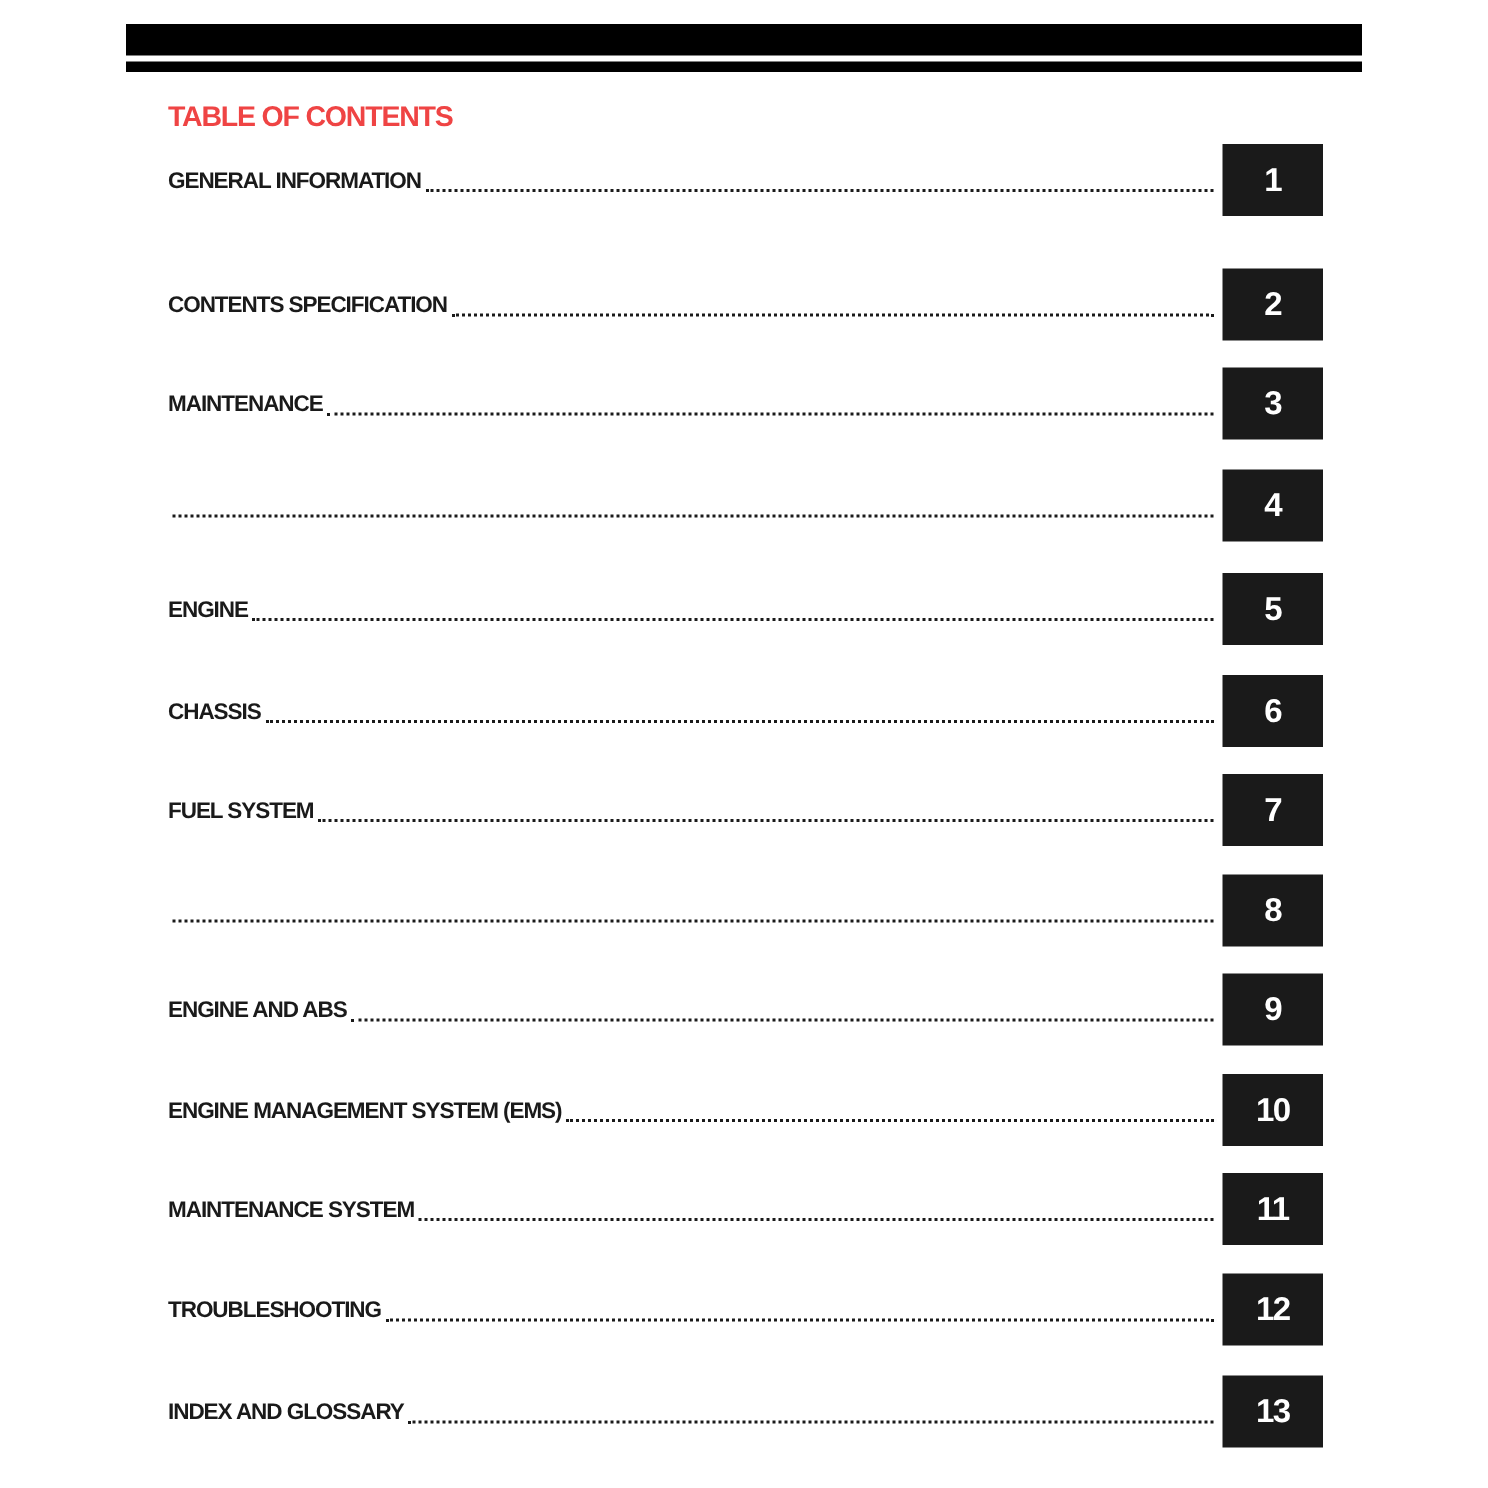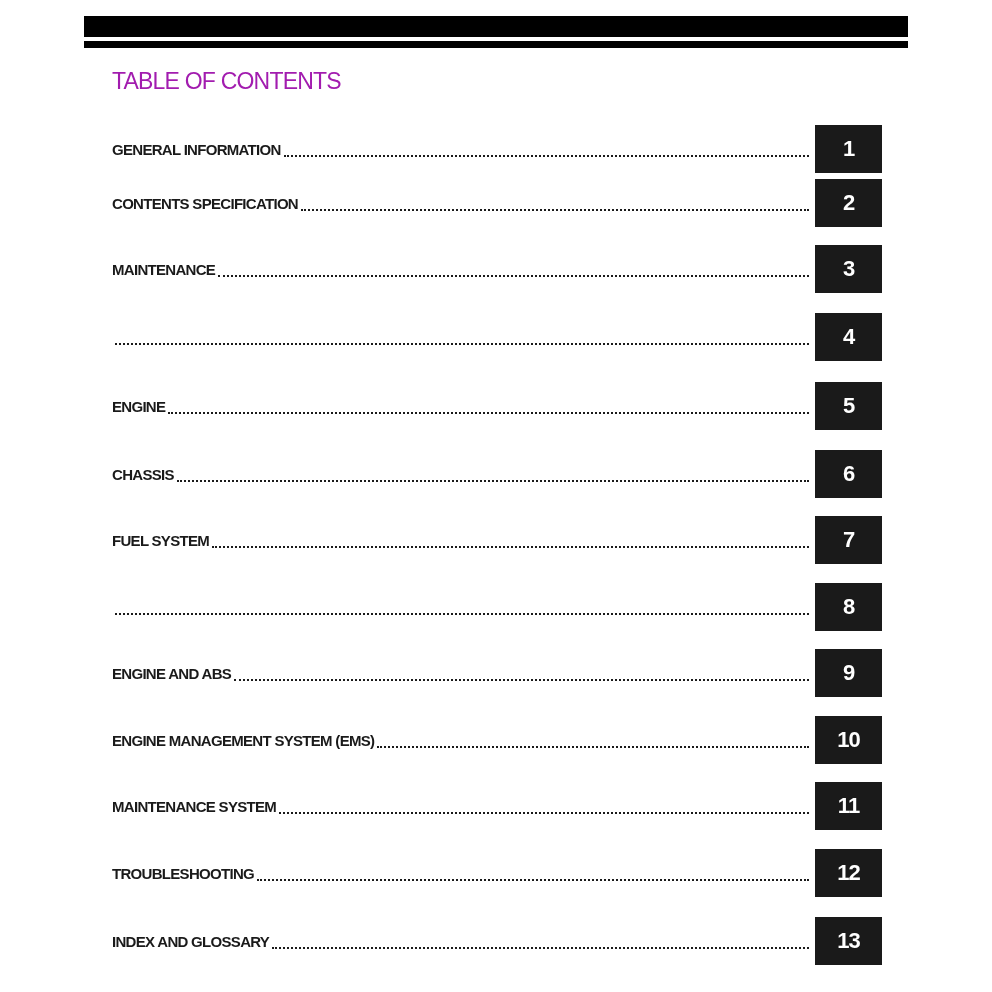--- a/index.html
+++ b/index.html
@@ -1,36 +1,36 @@
 <!DOCTYPE html>
 <html><head>
 <meta charset="utf-8">
 <style>
   html, body { margin: 0; padding: 0; background: #ffffff; }
   body { width: 992px; height: 992px; position: relative; overflow: hidden;
          font-family: "Liberation Sans", sans-serif; color: #1a1a1a; }
   .bar-thick { position: absolute; left: 84px; top: 16px; width: 824px; height: 21px; background: #000; }
   .bar-thin { position: absolute; left: 84px; top: 41px; width: 824px; height: 7px; background: #000; }
-  .title { position: absolute; left: 112px; top: 68px; font-size: 23px; font-weight: normal;
-           letter-spacing: -0.8px; color: #a21caf; }
+  .title { position: absolute; left: 112px; top: 68px; font-size: 19px; font-weight: bold;
+           letter-spacing: -0.8px; color: #ef4444; }
   .row { position: absolute; left: 112px; width: 770px; height: 48px; display: flex; align-items: center; }
   .label { font-size: 15px; font-weight: bold; letter-spacing: -0.7px; white-space: nowrap; color: #1a1a1a; }
   .dots { flex: 1; height: 0; border-bottom: 2px dotted #1a1a1a; margin: 6px 6px 0 3px; align-self: center; transform: translateY(4px); }
   .box { width: 67px; height: 48px; background: #1a1a1a; color: #fff; display: flex;
          align-items: center; justify-content: center; font-size: 22px; font-weight: bold; letter-spacing: -1px; }
 </style>
 </head>
 <body>
 
 <div class="bar-thick"></div>
 <div class="bar-thin"></div>
 
 <div class="title">TABLE OF CONTENTS</div>
 
-<div class="row" style="top:125px">
+<div class="row" style="top:96px">
   <span class="label">GENERAL INFORMATION</span>
   <span class="dots"></span>
   <span class="box">1</span>
 </div>
 <div class="row" style="top:179px">
   <span class="label">CONTENTS SPECIFICATION</span>
   <span class="dots"></span>
   <span class="box">2</span>
 </div>
 <div class="row" style="top:245px">

